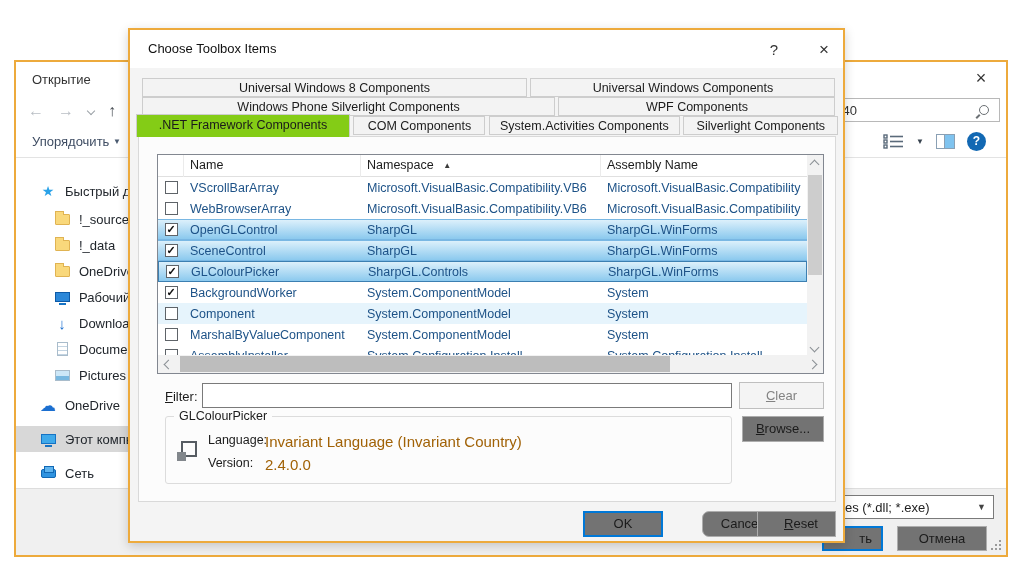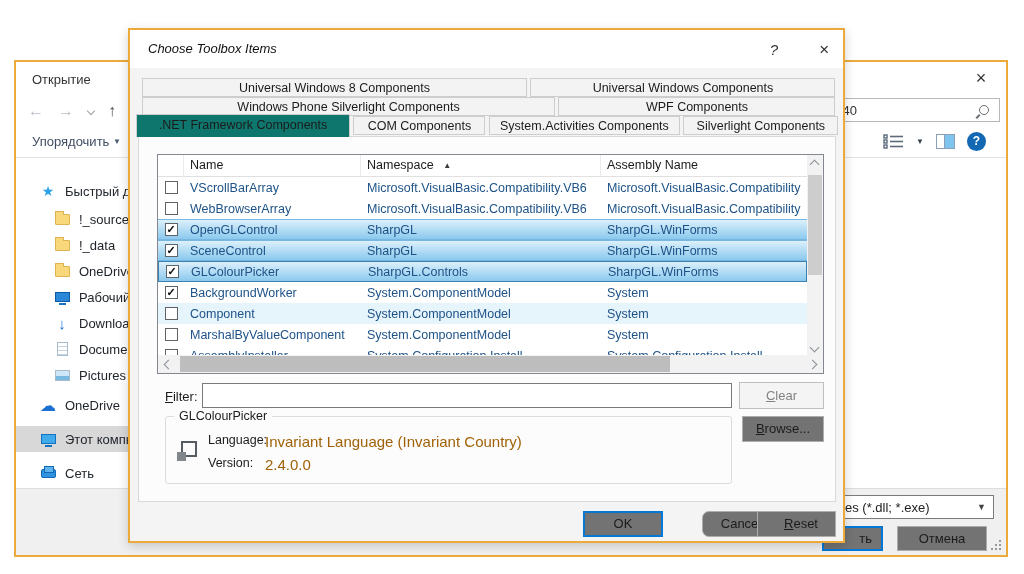--- a/index.html
+++ b/index.html
@@ -61,33 +61,33 @@
   .od-open-btn { position:absolute; left:806px; top:37px; width:61px; height:25px;
                  border:2px solid #0078d7; line-height:21px; text-align:right; padding-right:9px; }
   .od-cancel-btn { position:absolute; left:881px; top:37px; width:90px; height:25px; line-height:23px; }
   .grip { position:absolute; right:5px; bottom:5px; width:10px; height:10px; }
   .grip::before { content:""; position:absolute; width:2px; height:2px; background:#9a9a9a;
         left:8px; top:8px; box-shadow:-4px 0 #9a9a9a,-8px 0 #9a9a9a,0 -4px #9a9a9a,-4px -4px #9a9a9a,0 -8px #9a9a9a; }
 
   
   .tb { position:absolute; left:128px; top:28px; width:717px; height:515px;
         background:#f4f4f4; border:2px solid #edaa3c; box-shadow:0 3px 10px rgba(0,0,0,.18); z-index:10; }
-  .tb-titlebar { position:absolute; left:0; top:0; width:713px; height:38px; background:#fff;font-style:italic; }
+  .tb-titlebar { position:absolute; left:0; top:0; width:713px; height:38px; background:#fff; }
   .tb-title { position:absolute; left:18px; top:11px; font-size:13px; color:#111; }
   .tb-help { position:absolute; left:632px; top:8px; width:24px; height:24px; font-size:15px; color:#333;
              text-align:center; line-height:24px; }
   .tb-close { position:absolute; left:682px; top:8px; width:24px; height:24px; font-size:17px; color:#333;
               text-align:center; line-height:24px; }
   .tab { display:inline-block; vertical-align:top; height:19px; line-height:18px; text-align:center;
          font-size:12.5px; color:#1b1b1b; background:#f3f3f3; border:1px solid #cdcdcd; margin-right:-1px;
          white-space:nowrap; overflow:hidden; }
   .tr1 { position:absolute; left:12px; top:48px; }
   .tr2 { position:absolute; left:12px; top:67px; }
   .tr3 { position:absolute; left:6px; top:86px; }
-  .tab.active { background:#0f766e; height:23px; line-height:21px; border-bottom:none; position:relative; z-index:3; margin-top:-2px; }
+  .tab.active { background:#84cc16; height:23px; line-height:21px; border-bottom:none; position:relative; z-index:3; margin-top:-2px; }
   .tb-page { position:absolute; left:8px; top:106px; width:698px; height:366px; background:#fcfcfc; border:1px solid #d9d9d9; }
   
   .lst { position:absolute; left:27px; top:124px; width:667px; height:220px; background:#fff; border:1px solid #828790; z-index:2; }
   .lhead { position:absolute; left:0; top:0; width:649px; height:22px; background:#fff; border-bottom:1px solid #e0e0e0; display:flex; }
   .hc { font-size:12.5px; color:#1b1b1b; padding:3px 0 0 6px; border-right:1px solid #ebebeb; height:22px; }
   .hc.c0 { width:26px; }  .hc.c1 { width:177px; } .hc.c2 { width:240px; } .hc.c3 { width:206px; border-right:none; }
   .sort { font-size:8px; color:#3a3a3a; margin-left:6px; vertical-align:1px; }
   .lrows { position:absolute; left:0; top:22px; width:649px; height:180px; overflow:hidden; }
   .lrow { display:flex; align-items:center; height:21px; font-size:12.5px; color:#1d5287; }
   .lrow.sel { background:linear-gradient(#dcf0fb, #8bc9ee); border-top:1px solid #79b7e3; border-bottom:1px solid #79b7e3; }

